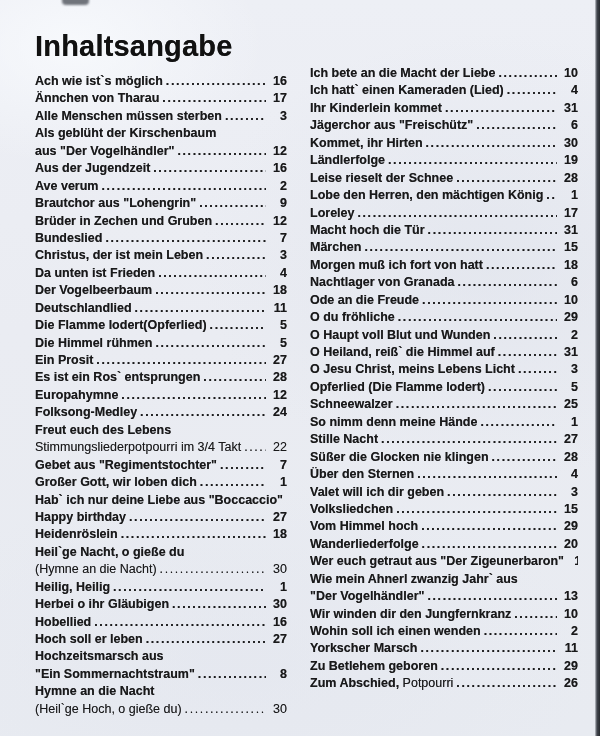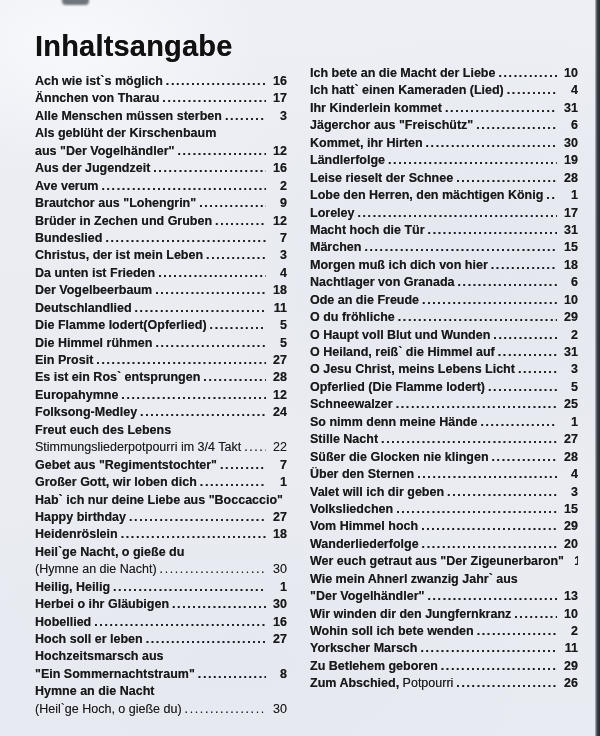--- a/index.html
+++ b/index.html
@@ -319,21 +319,21 @@
         <span class="t">Macht hoch die Tür</span>
         <span class="dots">..........................................................................................</span>
         <span class="p">31</span>
       </div>
       <div class="row">
         <span class="t">Märchen</span>
         <span class="dots">..........................................................................................</span>
         <span class="p">15</span>
       </div>
       <div class="row">
-        <span class="t">Morgen muß ich dich von hier</span>
+        <span class="t">Morgen muß ich fort von hatt</span>
         <span class="dots">..........................................................................................</span>
         <span class="p">18</span>
       </div>
       <div class="row">
         <span class="t">Nachtlager von Granada</span>
         <span class="dots">..........................................................................................</span>
         <span class="p">6</span>
       </div>
       <div class="row">
         <span class="t">Ode an die Freude</span>
@@ -424,21 +424,21 @@
         <span class="t">"Der Vogelhändler"</span>
         <span class="dots">..........................................................................................</span>
         <span class="p">13</span>
       </div>
       <div class="row">
         <span class="t">Wir winden dir den Jungfernkranz</span>
         <span class="dots">..........................................................................................</span>
         <span class="p">10</span>
       </div>
       <div class="row">
-        <span class="t">Wohin soll ich bete wenden</span>
+        <span class="t">Wohin soll ich einen wenden</span>
         <span class="dots">..........................................................................................</span>
         <span class="p">2</span>
       </div>
       <div class="row">
         <span class="t">Yorkscher Marsch</span>
         <span class="dots">..........................................................................................</span>
         <span class="p">11</span>
       </div>
       <div class="row">
         <span class="t">Zu Betlehem geboren</span>

